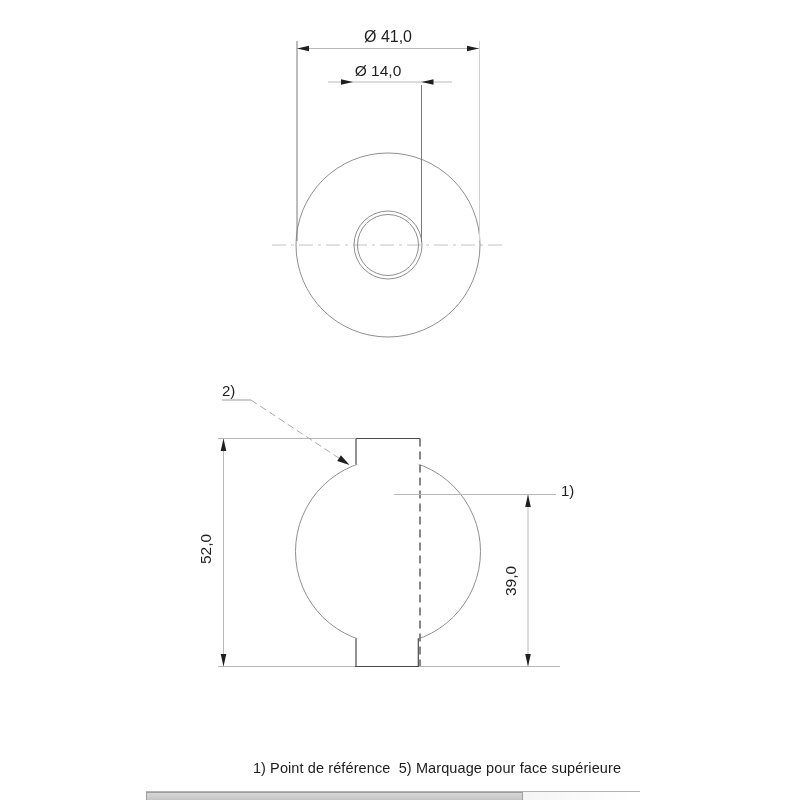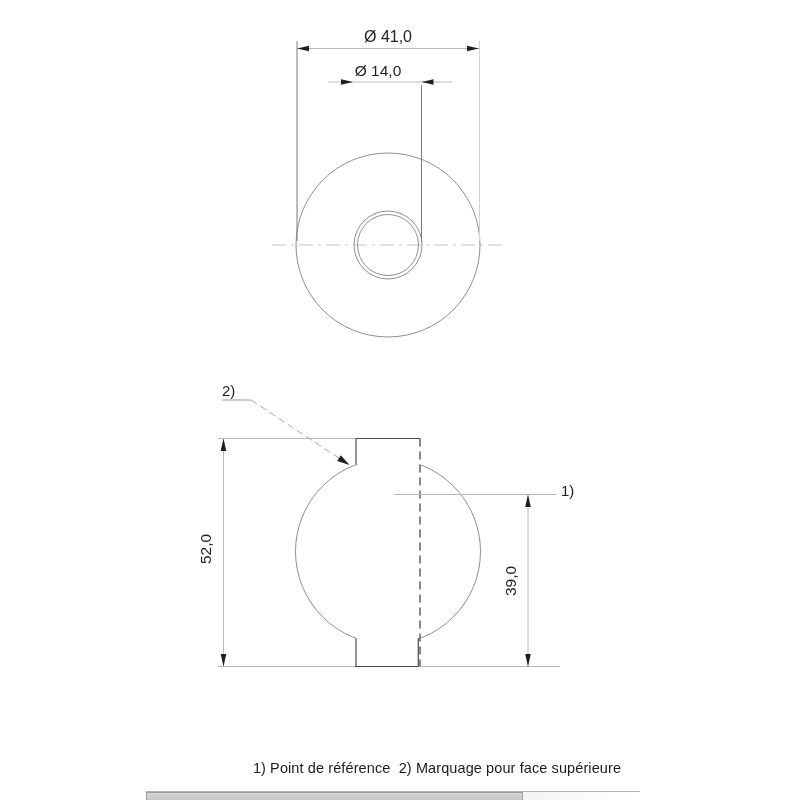--- a/index.html
+++ b/index.html
@@ -90,20 +90,20 @@
       <g>
         <text x="222" y="396" font-size="15">2)</text>
         <line x1="222" y1="400" x2="251" y2="400" stroke="#9a9a9a" stroke-width="1"></line>
         <line x1="251" y1="400" x2="344" y2="461.5" stroke="#aaaaaa" stroke-width="1" stroke-dasharray="7 4"></line>
         <polygon points="349.5,465 337.2,460.9 340.9,455.3" fill="#1f1f1f"></polygon>
       </g>
     </g>
   </svg>
 
   
-  <div class="legend">1) Point de référence  2) Marquage pour face supérieure</div>
+  <div class="legend">1) Point de référence  5) Marquage pour face supérieure</div>
 
   
   <div class="hscroll-track">
     <div class="hscroll-thumb"></div>
   </div>
 
 </div>
 
 </body></html>

